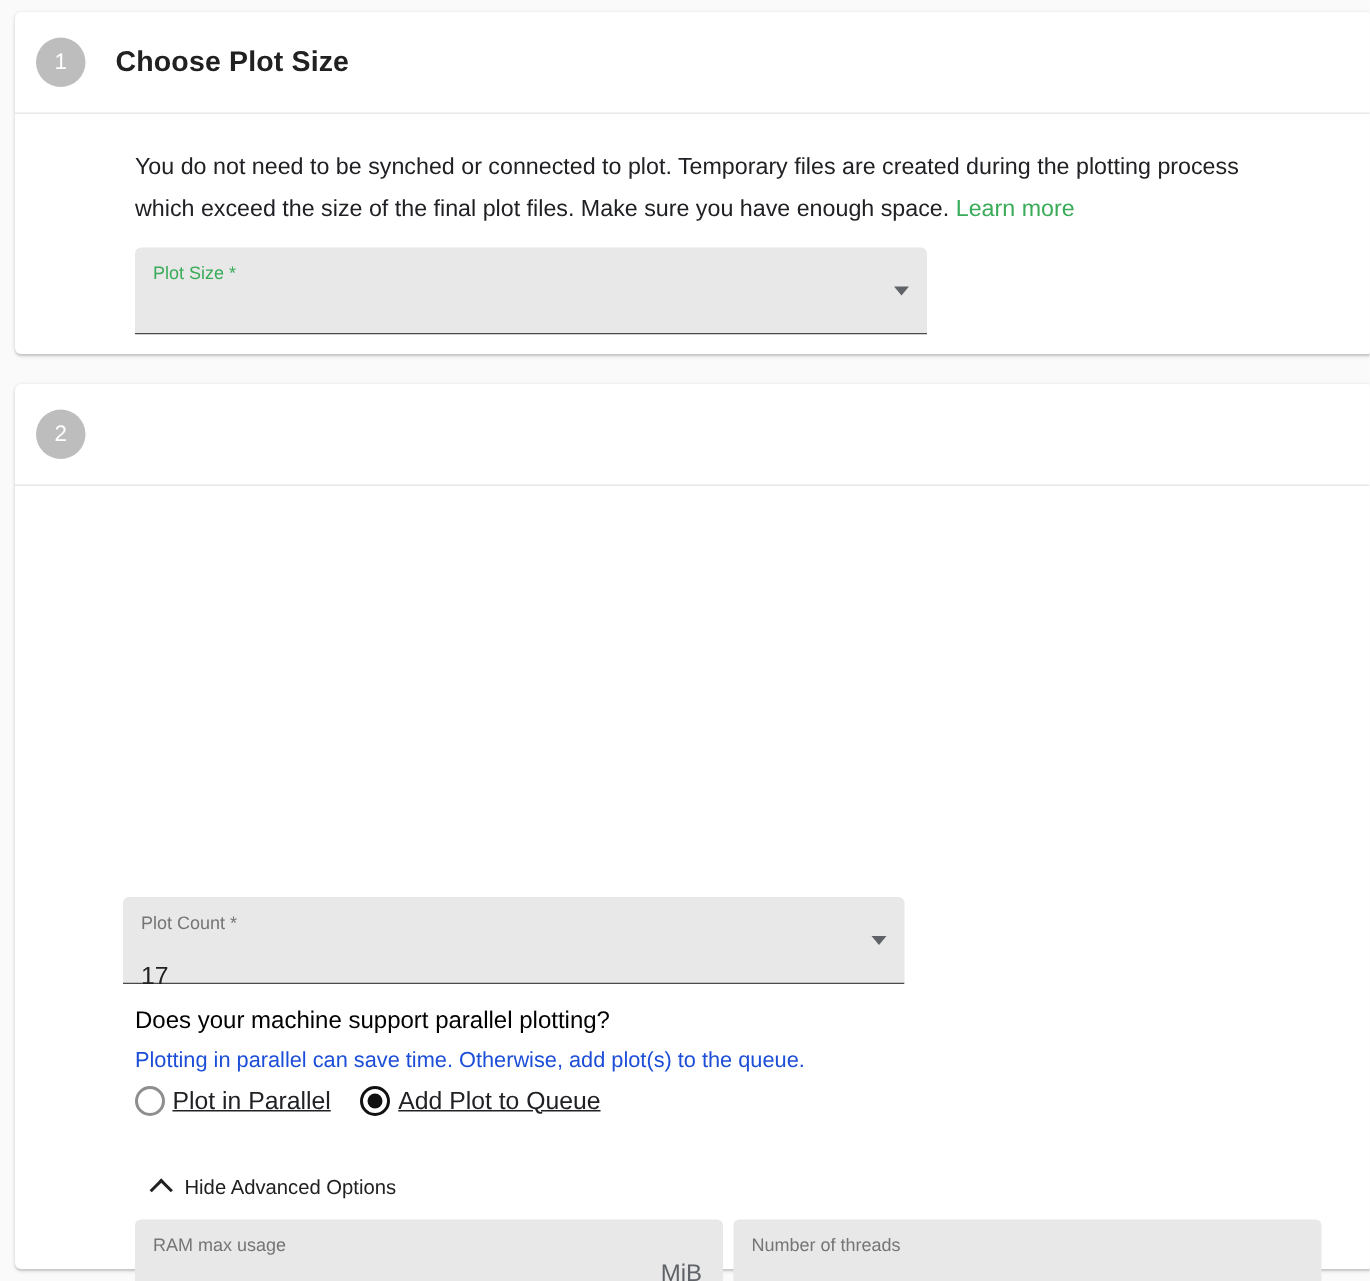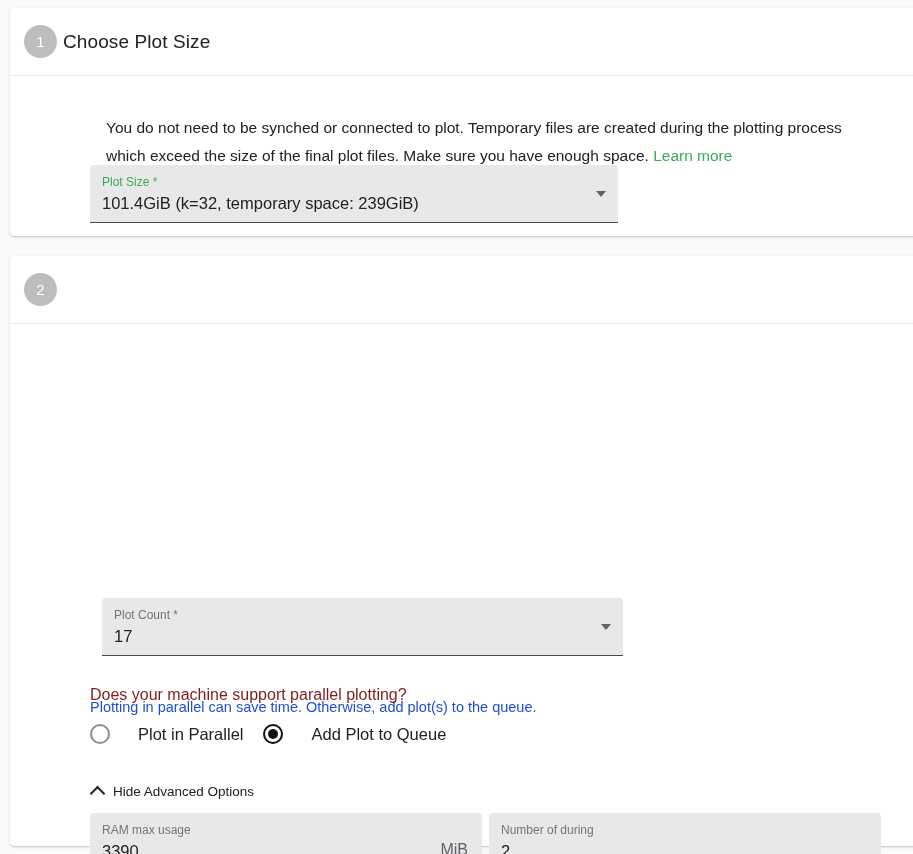--- a/index.html
+++ b/index.html
@@ -47,34 +47,34 @@
     background: #bdbdbd;
     color: #ffffff;
     font-size: 15px;
     display: flex;
     align-items: center;
     justify-content: center;
     flex: 0 0 auto;
     letter-spacing: 0;
   }
   .card-title {
-    margin-left: 6px;
+    margin-left: 20px;
     font-size: 19px;
-    font-weight: normal;
+    font-weight: bold;
     color: #212121;
     letter-spacing: 0.1px;
   }
 
   .card-body {
     padding: 0 16px;
   }
 
   
   .intro {
-    margin: 16px;
+    margin: 0;
     padding: 22px 0 0 64px;
     font-size: 15.5px;
     line-height: 28px;
     color: #202124;
     max-width: 800px;
   }
   .link-green {
     color: #3aac59;
     text-decoration: none;
   }
@@ -84,20 +84,21 @@
     position: relative;
     background: #e8e8e8;
     border-bottom: 1px solid #4a4a4a;
     border-top-left-radius: 4px;
     border-top-right-radius: 4px;
     height: 58px;
     padding: 9px 4px 0 12px;
     display: flex;
     flex-direction: column;
     justify-content: flex-start;
+    gap: 15px;
   }
   .field-label {
     font-size: 12px;
     color: #757575;
     line-height: 16px;
     white-space: nowrap;
   }
   .field-label.focused { color: #3aac59; }
   .field-value {
     font-size: 16.5px;
@@ -128,31 +129,31 @@
   #plot-size-field {
     position: absolute;
     left: 80px;
     top: 157px;
     width: 528px;
   }
 
   
   #plot-count-field {
     position: absolute;
-    left: 92px;
+    left: 72px;
     top: 342px;
     width: 521px;
   }
 
   .question {
     position: absolute;
     left: 80px;
-    top: 428px;
+    top: 414px;
     font-size: 16px;
-    color: #7f1d1d;
+    color: #000000;
     line-height: 22px;
   }
   .subquestion {
     position: absolute;
     left: 80px;
     top: 441px;
     font-size: 14.5px;
     color: #1d4ed8;
     line-height: 20px;
   }
@@ -181,30 +182,31 @@
     flex: 0 0 auto;
   }
   .radio-outer.checked { border-color: #111111; }
   .radio-dot {
     width: 10px;
     height: 10px;
     border-radius: 50%;
     background: #111111;
   }
   .radio-label {
-    margin-left: 28px;
+    margin-left: 5px;
     font-size: 16.5px;
     color: #202124;
     white-space: nowrap;
+    text-decoration: underline;
   }
 
   
   .adv-toggle {
     position: absolute;
-    left: 82px;
+    left: 92px;
     top: 528px;
     display: flex;
     align-items: flex-end;
     cursor: pointer;
   }
   .chevron-up {
     width: 11px;
     height: 11px;
     border-left: 2px solid #212121;
     border-top: 2px solid #212121;
@@ -233,21 +235,20 @@
       <div class="step-circle">1</div>
       <h2 class="card-title">Choose Plot Size</h2>
     </div>
 
     <div class="card-body">
       <p class="intro"><span>You do not need to be synched or connected to plot. Temporary files are created during the plotting process which exceed the size of the final plot files. Make sure you have enough space. </span><a class="link-green" href="#">Learn more</a></p>
     </div>
 
     <div class="field" id="plot-size-field">
       <span class="field-label focused">Plot Size *</span>
-      <span class="field-value">101.4GiB (k=32, temporary space: 239GiB)</span>
       <span class="dropdown-arrow"></span>
     </div>
   </section>
 
   <section class="card" id="card-2">
     <div class="card-header">
       <div class="step-circle">2</div>
     </div>
 
     <div class="field" id="plot-count-field">
@@ -277,18 +278,18 @@
       <span class="adv-toggle-label">Hide Advanced Options</span>
     </div>
 
     <div class="field" id="ram-field">
       <span class="field-label">RAM max usage</span>
       <span class="field-value">3390</span>
       <span class="field-suffix">MiB</span>
     </div>
 
     <div class="field" id="threads-field">
-      <span class="field-label">Number of during</span>
+      <span class="field-label">Number of threads</span>
       <span class="field-value">2</span>
     </div>
 
   </section>
 </div>
 
 </body></html>

